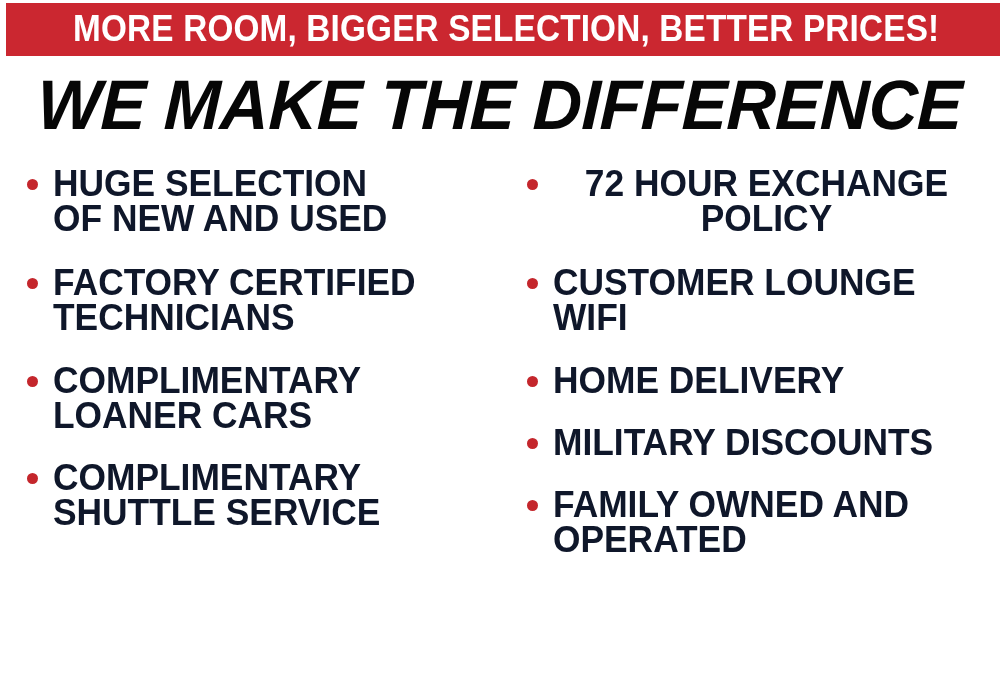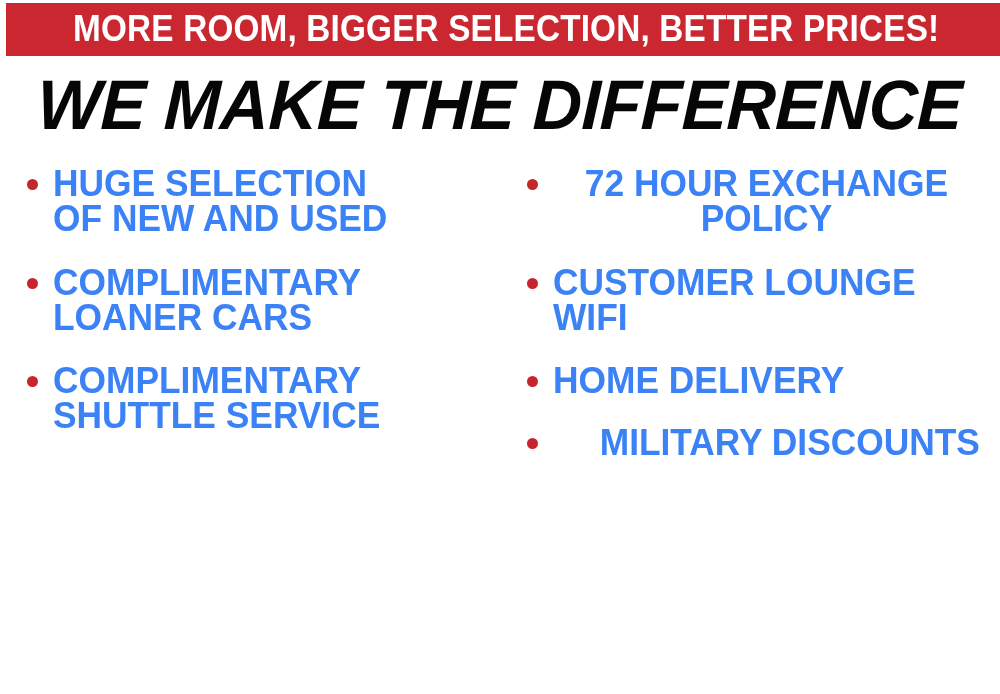--- a/index.html
+++ b/index.html
@@ -81,21 +81,21 @@
     top: 0;
   }
 
   #column-left  { left: 22px;  width: 478px; }
   #column-right { left: 522px; width: 478px; }
 
   .bullet-row {
     position: relative;
     display: block;
     padding-left: 31px;
-    color: #3b82f6;
+    color: #0f172a;
     font-family: "Liberation Sans Narrow", "Liberation Sans", "DejaVu Sans Condensed", sans-serif;
     font-weight: bold;
     font-size: 37px;
     line-height: 35px;
     letter-spacing: 0px;
   }
 
   .bullet-dot {
     position: absolute;
     left: 5px;
@@ -120,21 +120,21 @@
   
   #column-left  .bullet-row:nth-child(1) { margin-top: 8px;  }
   #column-left  .bullet-row:nth-child(2) { margin-top: 29px; }
   #column-left  .bullet-row:nth-child(3) { margin-top: 28px; }
   #column-left  .bullet-row:nth-child(4) { margin-top: 27px; }
   #column-left  .bullet-row:nth-child(5) { margin-top: 27px; }
 
   #column-right .bullet-row:nth-child(1) { margin-top: 8px; text-align: center;  }
   #column-right .bullet-row:nth-child(2) { margin-top: 29px; }
   #column-right .bullet-row:nth-child(3) { margin-top: 28px; }
-  #column-right .bullet-row:nth-child(4) { margin-top: 27px; text-align: right; }
+  #column-right .bullet-row:nth-child(4) { margin-top: 27px; }
   #column-right .bullet-row:nth-child(5) { margin-top: 27px; }
   #column-right .bullet-row:nth-child(6) { margin-top: 27px; }
 </style>
 </head>
 <body>
 
 <div id="poster">
 
   <div id="banner">
     <div id="banner-text">MORE ROOM, BIGGER SELECTION, BETTER PRICES!</div>
@@ -149,20 +149,27 @@
         <div class="bullet-row">
           <span class="bullet-dot"></span>
           <span class="bullet-lines">
             <span class="bullet-line" style="transform: scaleX(0.955);">HUGE SELECTION</span>
             <span class="bullet-line" style="transform: scaleX(0.955);">OF NEW AND USED</span>
           </span>
         </div>
         <div class="bullet-row">
           <span class="bullet-dot"></span>
           <span class="bullet-lines">
+            <span class="bullet-line" style="transform: scaleX(0.955);">FACTORY CERTIFIED</span>
+            <span class="bullet-line" style="transform: scaleX(0.955);">TECHNICIANS</span>
+          </span>
+        </div>
+        <div class="bullet-row">
+          <span class="bullet-dot"></span>
+          <span class="bullet-lines">
             <span class="bullet-line" style="transform: scaleX(0.955);">COMPLIMENTARY</span>
             <span class="bullet-line" style="transform: scaleX(0.955);">LOANER CARS</span>
           </span>
         </div>
         <div class="bullet-row">
           <span class="bullet-dot"></span>
           <span class="bullet-lines">
             <span class="bullet-line" style="transform: scaleX(0.955);">COMPLIMENTARY</span>
             <span class="bullet-line" style="transform: scaleX(0.955);">SHUTTLE SERVICE</span>
           </span>
@@ -188,16 +195,23 @@
           <span class="bullet-lines">
             <span class="bullet-line" style="transform: scaleX(0.955);">HOME DELIVERY</span>
           </span>
         </div>
         <div class="bullet-row">
           <span class="bullet-dot"></span>
           <span class="bullet-lines">
             <span class="bullet-line" style="transform: scaleX(0.955);">MILITARY DISCOUNTS</span>
           </span>
         </div>
+        <div class="bullet-row">
+          <span class="bullet-dot"></span>
+          <span class="bullet-lines">
+            <span class="bullet-line" style="transform: scaleX(0.955);">FAMILY OWNED AND</span>
+            <span class="bullet-line" style="transform: scaleX(0.955);">OPERATED</span>
+          </span>
+        </div>
       </div>
   </div>
 
 </div>
 
 </body></html>

